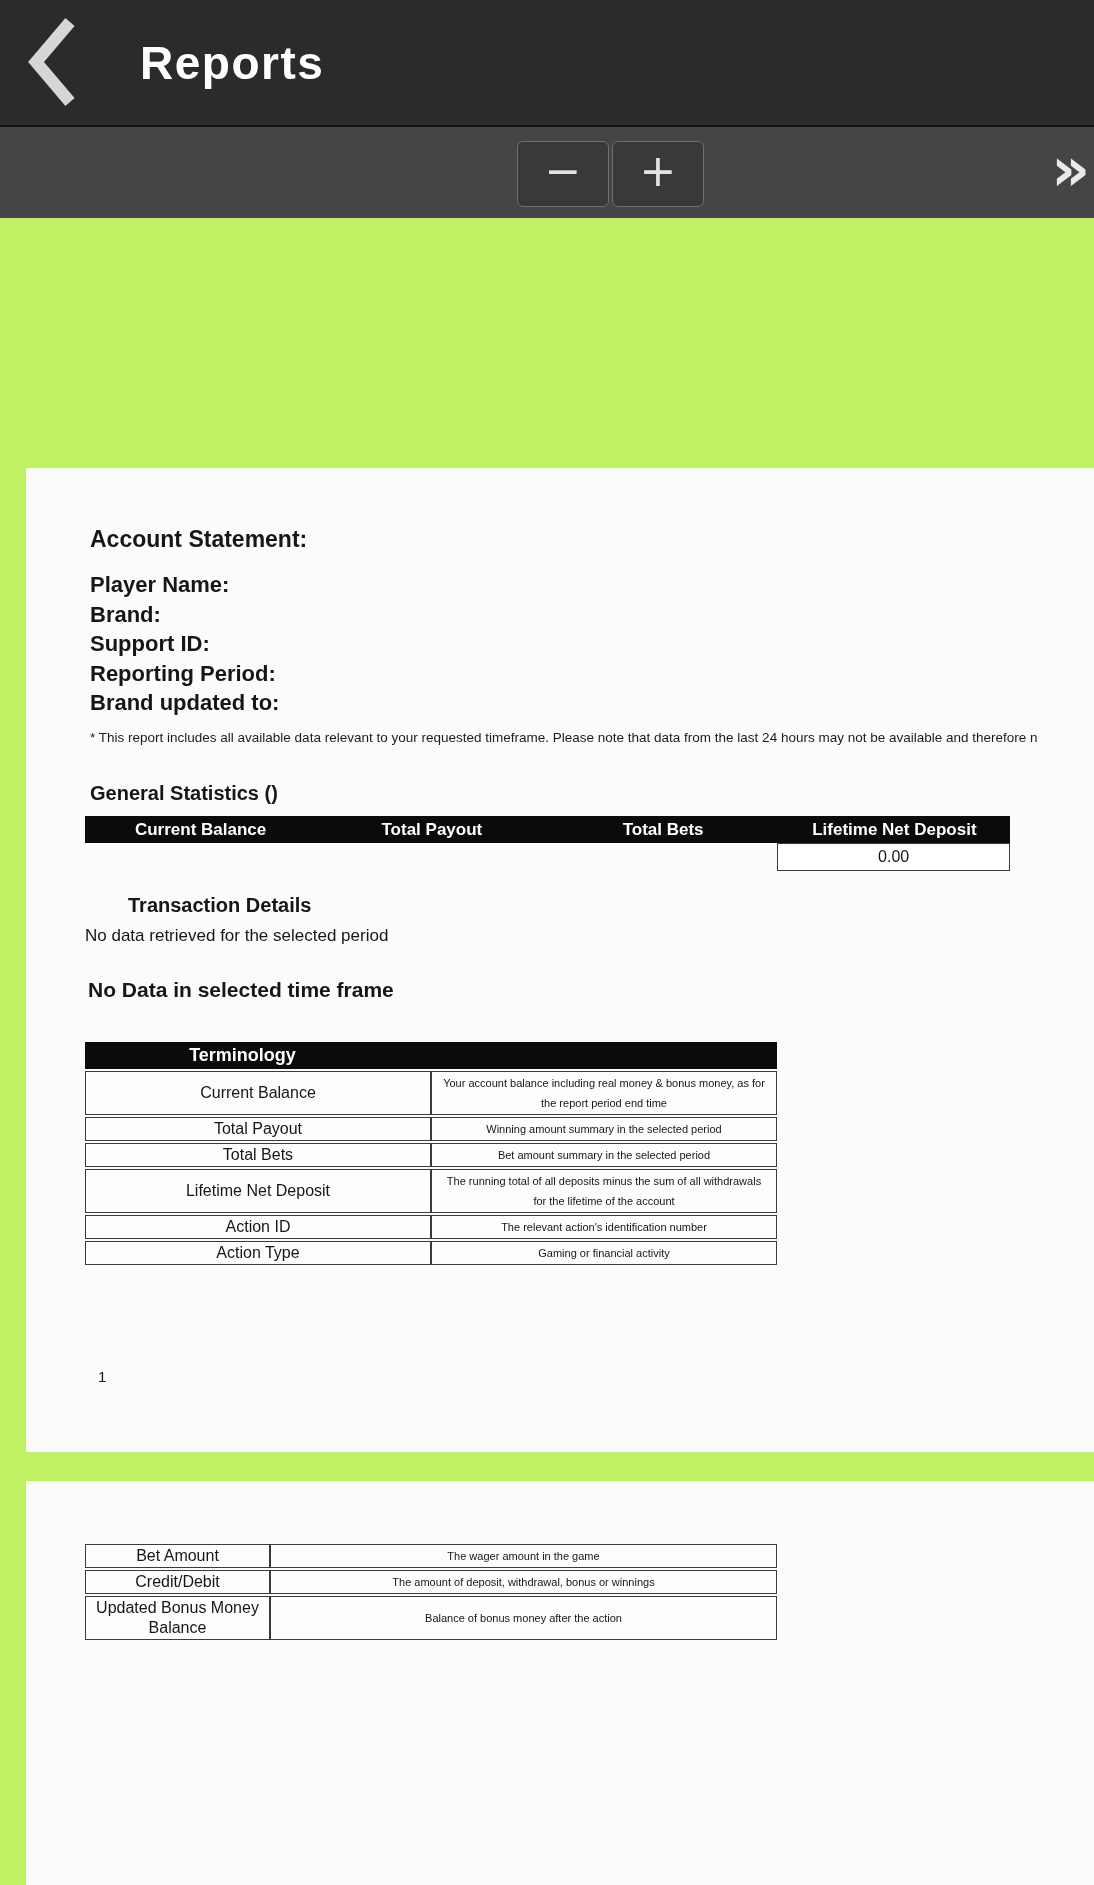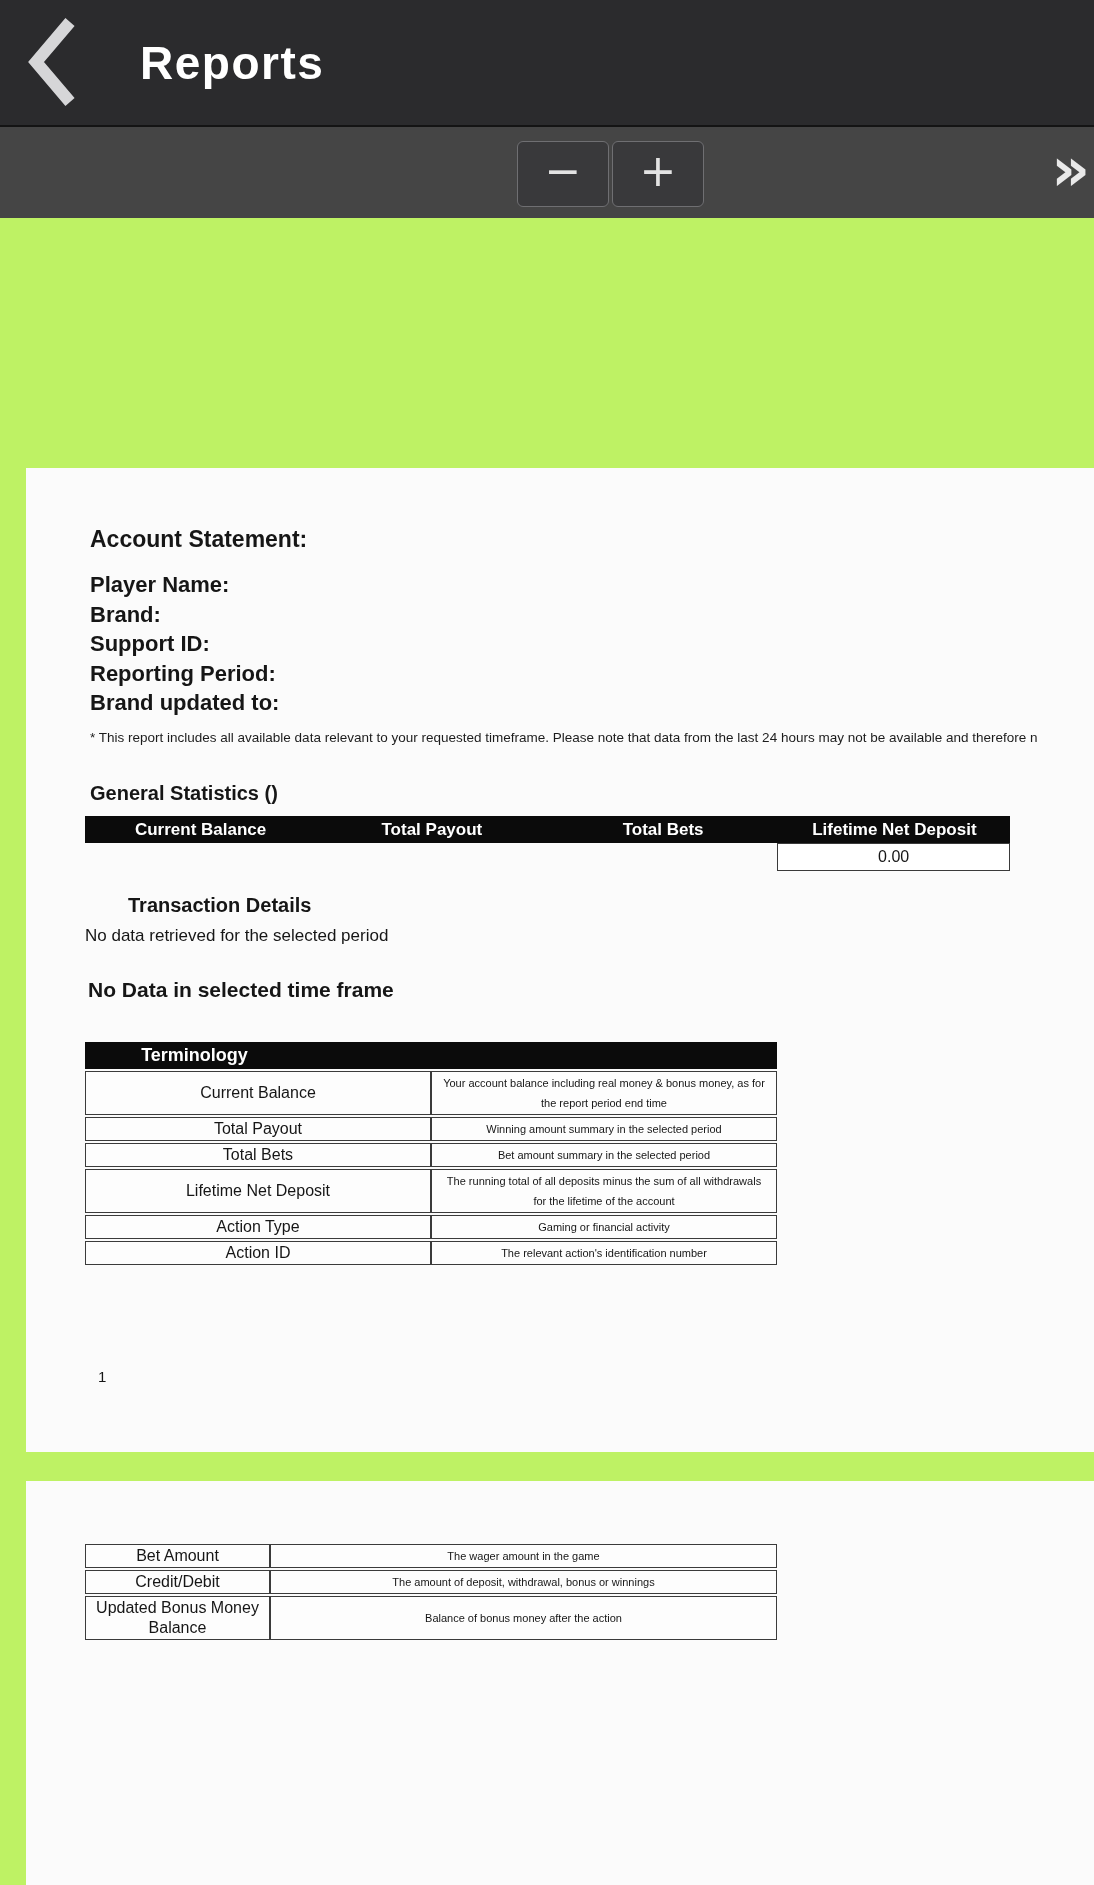--- a/index.html
+++ b/index.html
@@ -58,21 +58,21 @@
 
   
   .term-table { position:absolute; left:59px; border-collapse:separate;
                 border-spacing:0 2px; width:692px; table-layout:fixed; }
   .term-table-1 { top:572px; }
   .term-table-2 { top:61px; }
   .term-table td { border:1px solid #3b3b3b; background:#fdfdfd; text-align:center;
                    padding:1px 8px; font-size:11px; line-height:20px; }
   .term-table td.term-col { width:185px; font-size:16px; }
   .term-table th { background:#0b0b0b; border:1px solid #0b0b0b; height:27px;
-                   text-align:left; }
+                   text-align:left;padding-left:48px; }
   .term-table th div { width:217px; text-align:center; color:#ffffff;
                        font-size:18px; font-weight:bold; }
 
   .page-num { position:absolute; left:72px; top:900px; font-size:15px; }
 </style>
 </head>
 <body>
 
 <div class="app-header">
   <button class="back-btn">
@@ -153,26 +153,26 @@
       </tr>
       <tr>
         <td class="term-col">Total Bets</td>
         <td>Bet amount summary in the selected period</td>
       </tr>
       <tr>
         <td class="term-col">Lifetime Net Deposit</td>
         <td>The running total of all deposits minus the sum of all withdrawals for the lifetime of the account</td>
       </tr>
       <tr>
+        <td class="term-col">Action ID</td>
+        <td>The relevant action's identification number</td>
+      </tr>
+      <tr>
         <td class="term-col">Action Type</td>
         <td>Gaming or financial activity</td>
-      </tr>
-      <tr>
-        <td class="term-col">Action ID</td>
-        <td>The relevant action's identification number</td>
       </tr>
     </tbody>
       </table>
 
     <div class="page-num">1</div>
   </div>
 
   <div class="page page-2">
     <table class="term-table term-table-2">
       <tbody>

